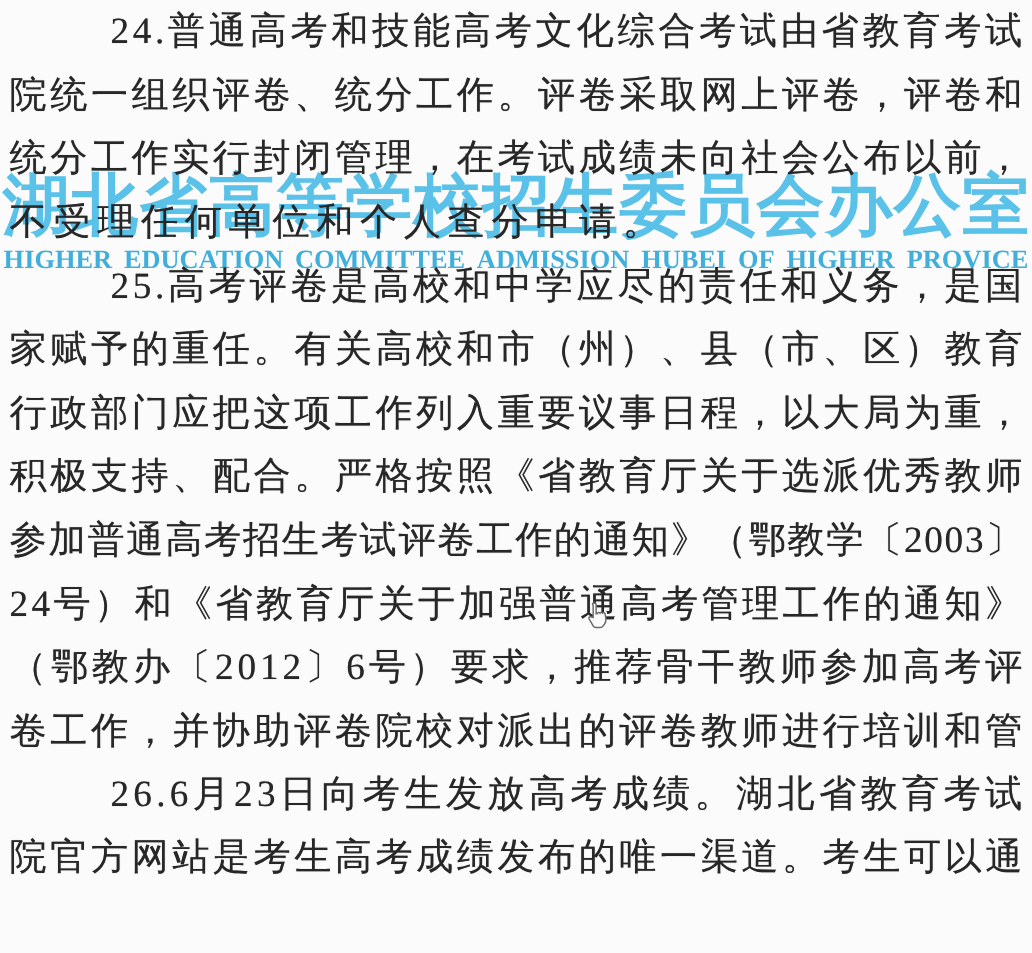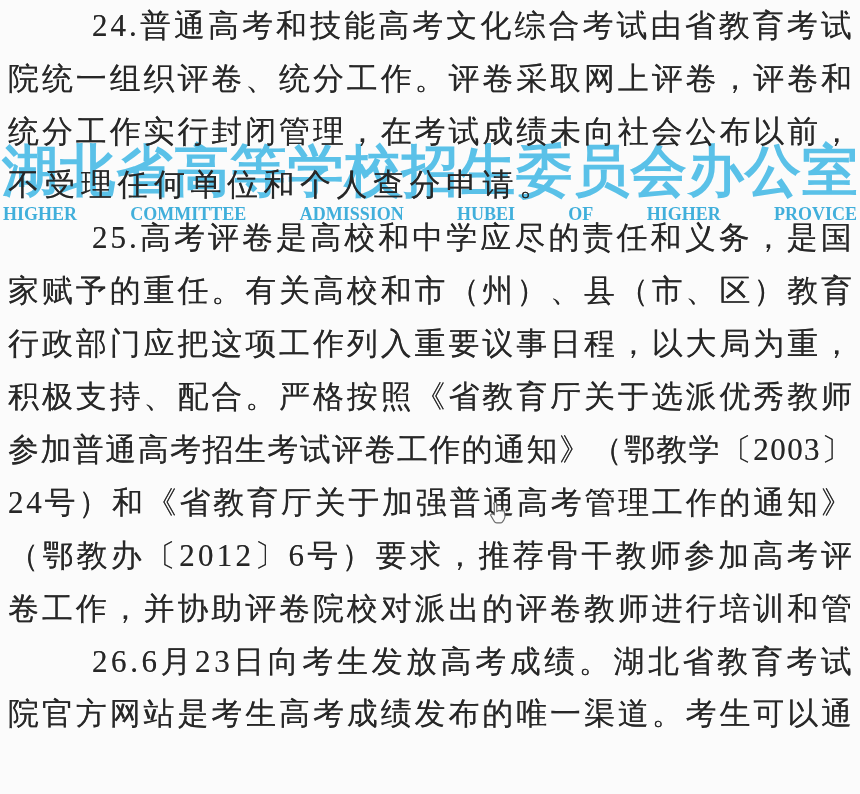--- a/index.html
+++ b/index.html
@@ -19,21 +19,21 @@
     display: flex; justify-content: space-between; align-items: center;
     height: 66px; padding: 0 2px;
     font-family: "Liberation Sans", "DejaVu Sans", sans-serif;
     font-size: 56px; font-weight: 700; line-height: 1;
     white-space: nowrap;
   }
   .wm-en {
     display: flex; justify-content: space-between;
     padding: 0 3px; margin-top: 1px;
     font-family: "Liberation Serif", "DejaVu Serif", serif;
-    font-size: 18px; font-weight: 700; line-height: 1;
+    font-size: 22px; font-weight: 700; line-height: 1;
     white-space: nowrap;
   }
   
   .doc {
     position: absolute; inset: 0; z-index: 2;
     color: #272727;
     font-size: 31px;
     text-shadow: 0 0 0.6px rgba(40,40,40,0.65);
   }
   .line {
@@ -68,20 +68,21 @@
       <span>生</span>
       <span>委</span>
       <span>员</span>
       <span>会</span>
       <span>办</span>
       <span>公</span>
       <span>室</span>
     </div>
   <div class="wm-en spread-words" style="color: rgb(65, 175, 219);">
       <span>HIGHER</span>
+      <span>EDUCATION</span>
       <span>COMMITTEE</span>
       <span>ADMISSION</span>
       <span>HUBEI</span>
       <span>OF</span>
       <span>HIGHER</span>
       <span>PROVICE</span>
     </div>
 </div>
 
 <div class="doc" style="color: rgb(39, 39, 39);">

